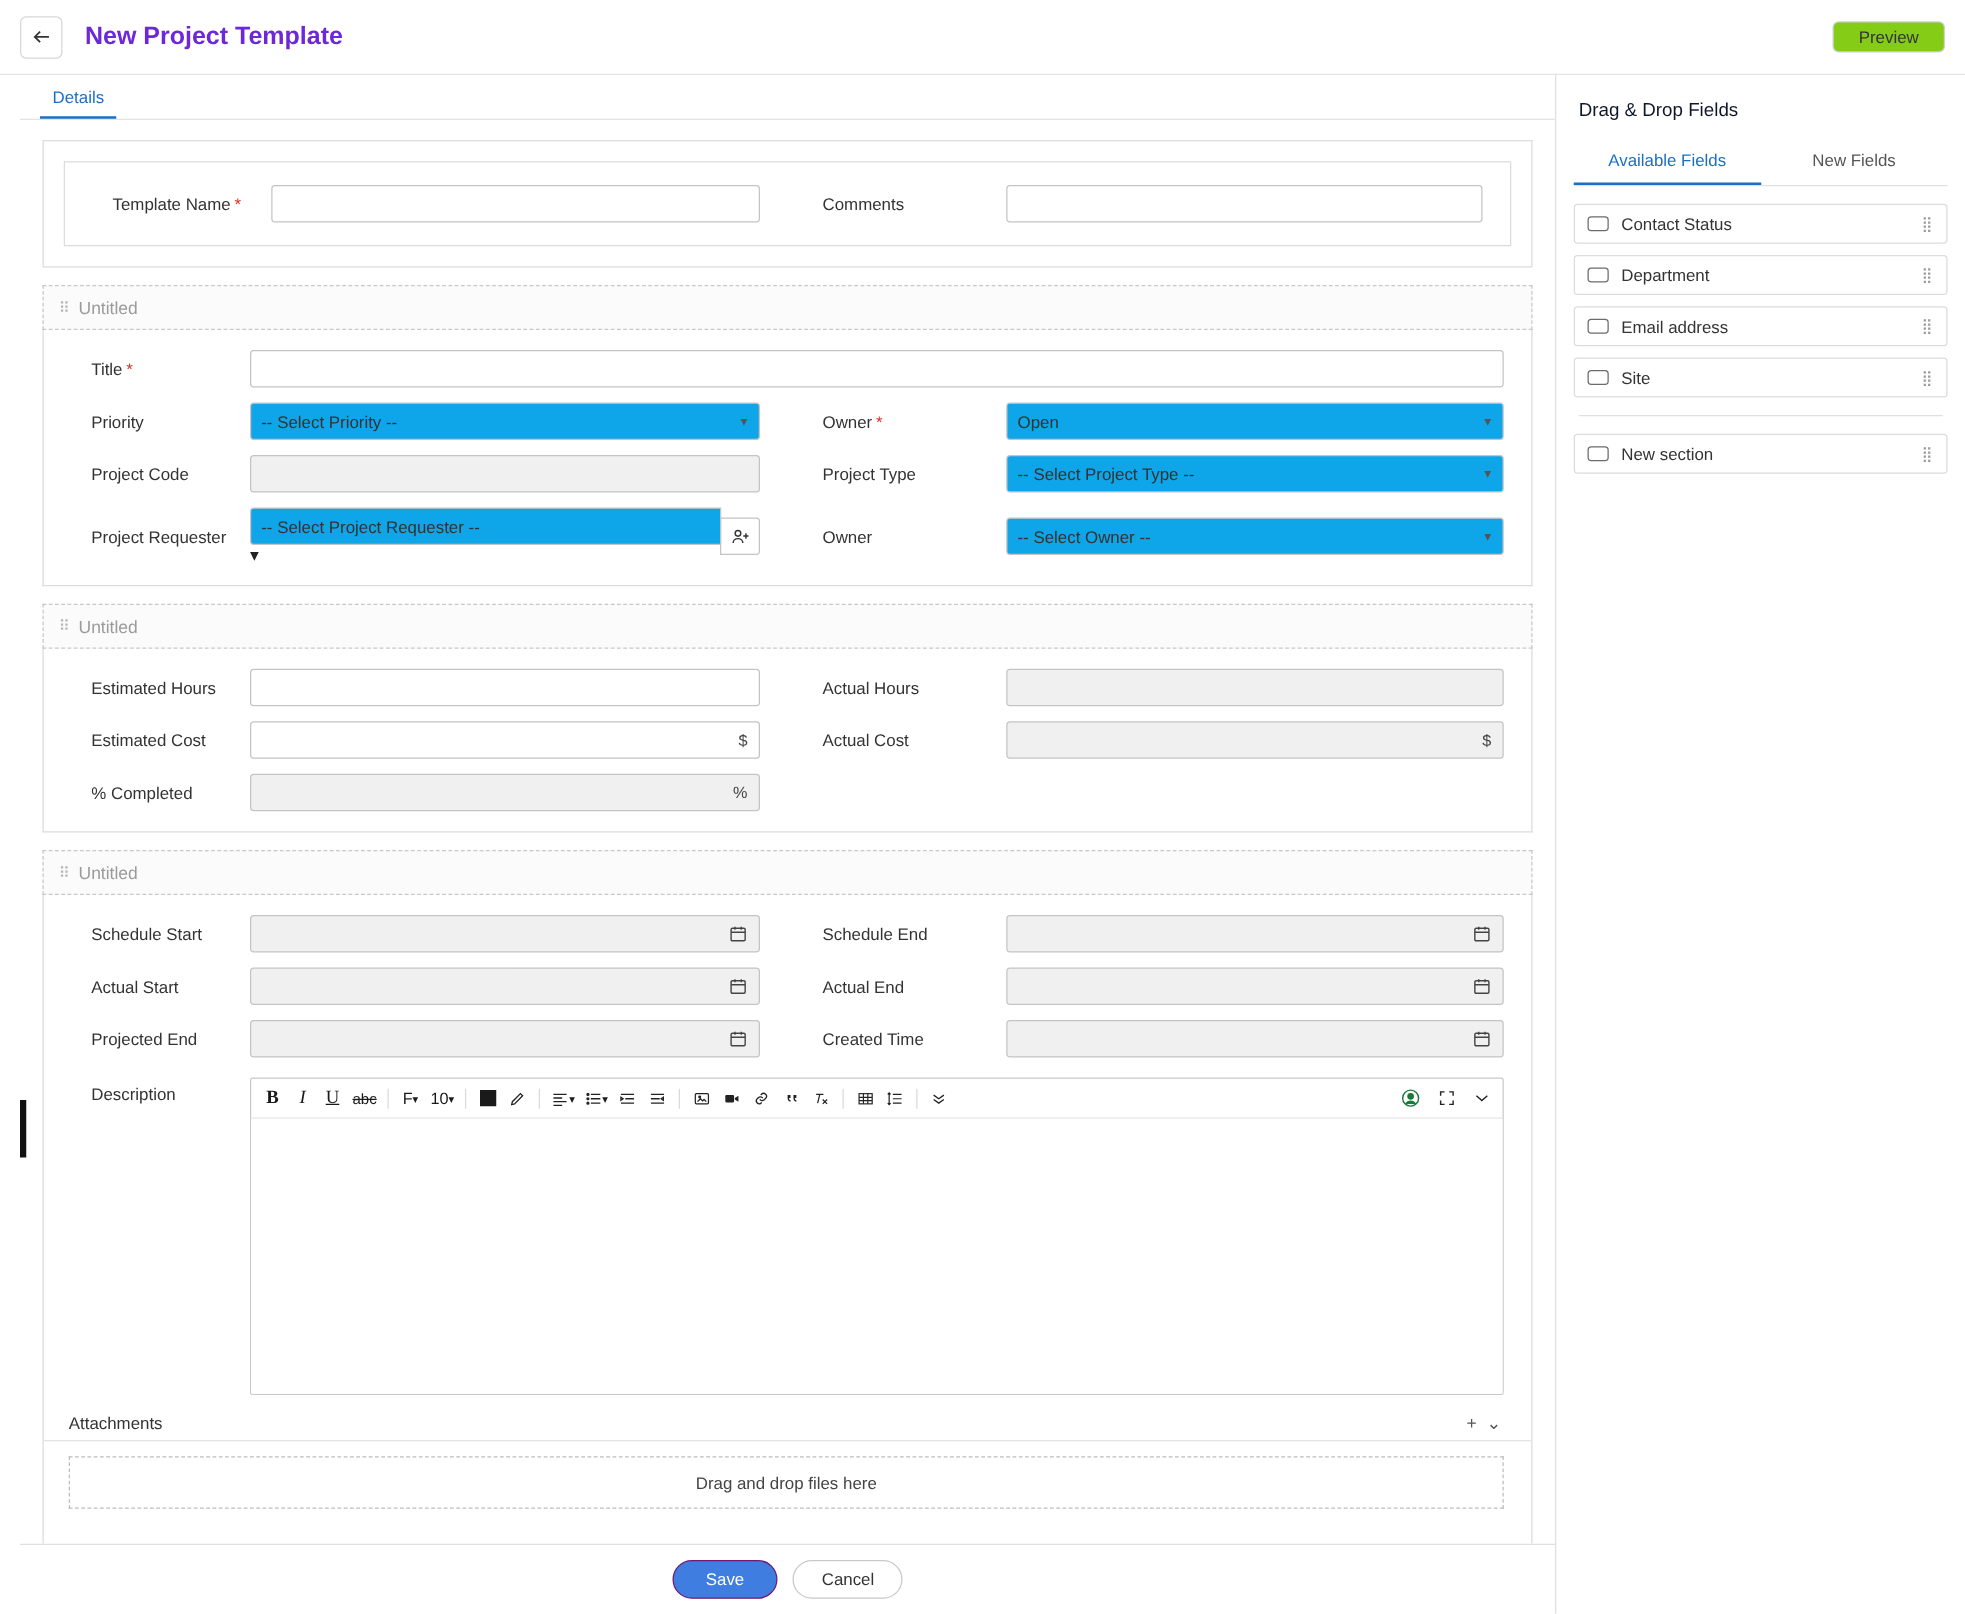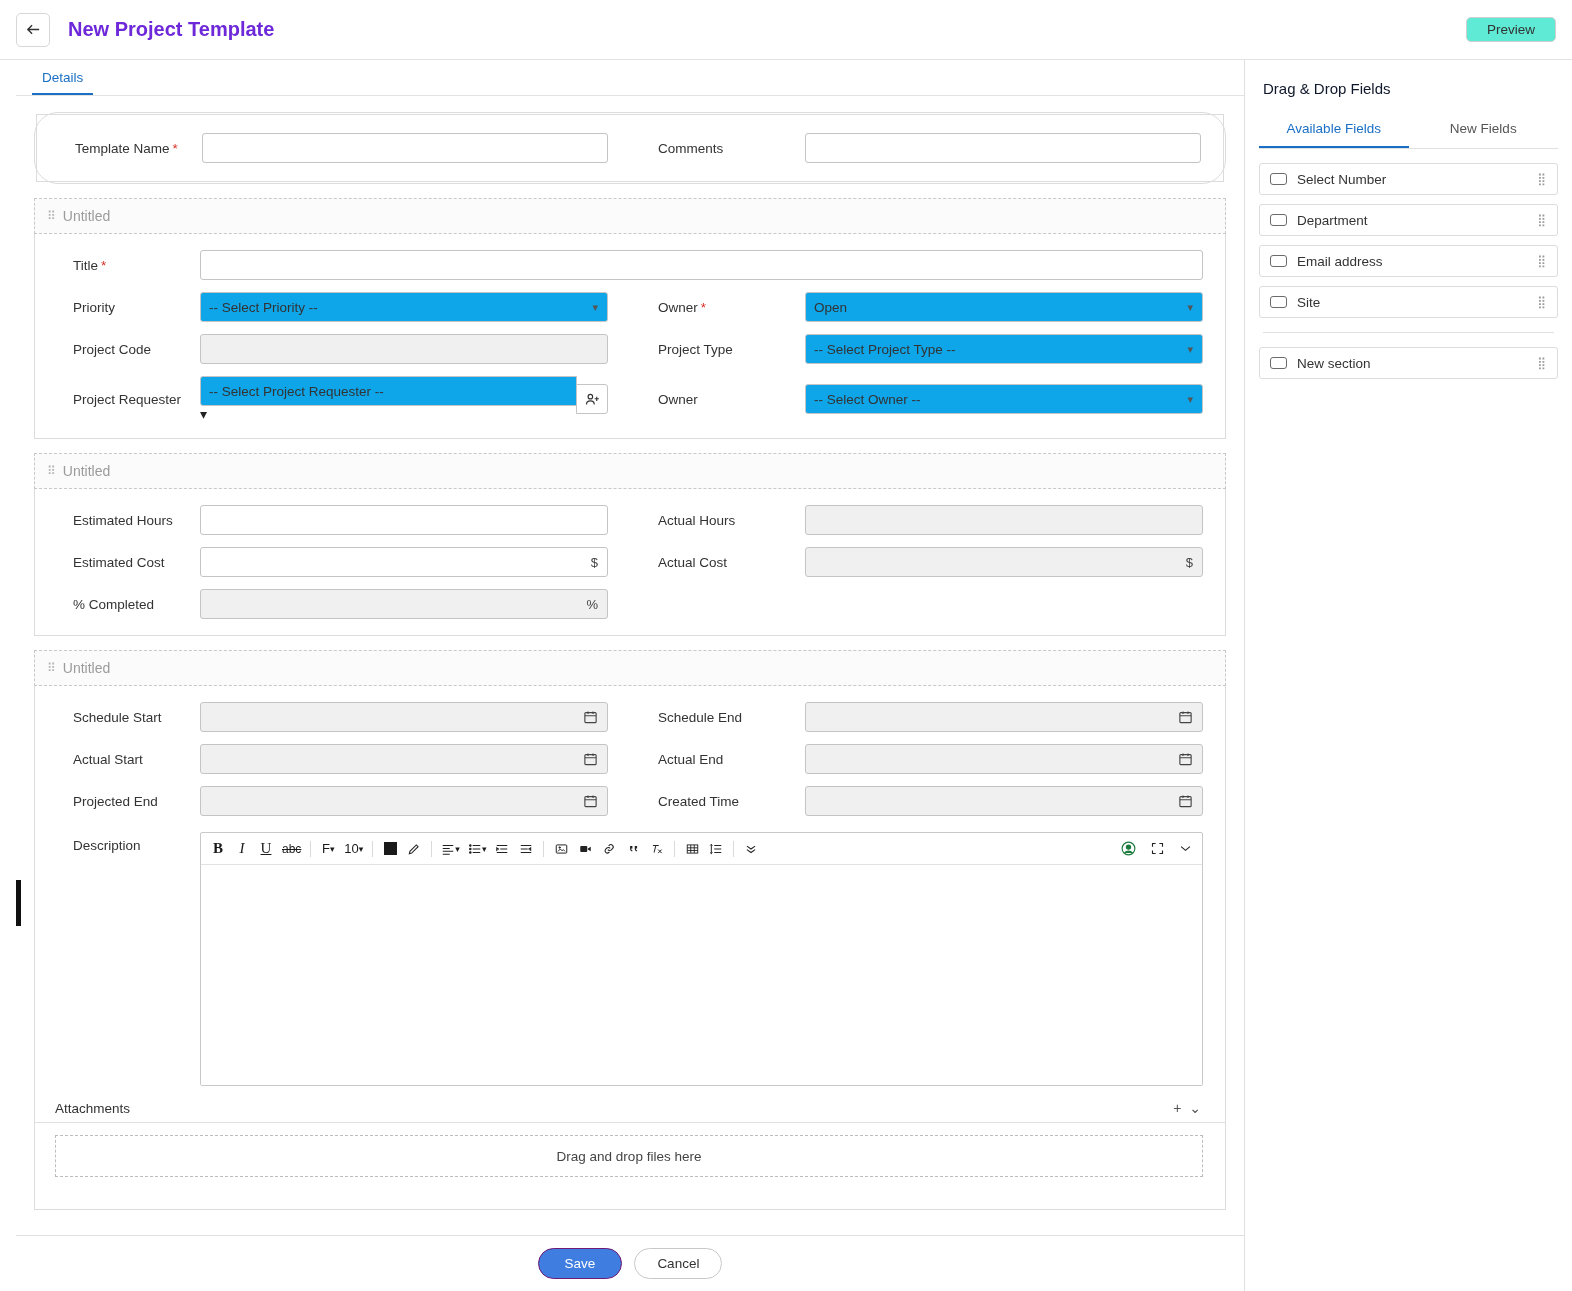--- a/index.html
+++ b/index.html
@@ -30,21 +30,21 @@
     cursor: pointer;
     font-size: 17px; color: #333;
   }
   .page-title {
     font-size: 20px; font-weight: bold; color: #6d28d9;
     margin-left: 18px;
   }
   .header-spacer { flex: 1; }
   .preview-btn {
     border: 1px solid #cfcfcf; border-radius: 5px;
-    background: #5eead4; color: #333;
+    background: #84cc16; color: #333;
     font-size: 13.5px;
     padding: 4px 20px;
     cursor: pointer;
   }
 
   
   .body { flex: 1; display: flex; min-height: 0; }
   .left-pane {
     width: 1229px; flex: 0 0 1229px;
     border-right: 1px solid #e0e0e0;
@@ -68,21 +68,21 @@
   .form-scroll {
     flex: 1; overflow: hidden;
     padding: 16px 18px 0 18px;
     background: #fff;
   }
 
   .panel {
     border: 1px solid #dcdcdc;
     margin-bottom: 0px;
   }
-  .panel.top { padding: 1px; margin-bottom: 14px; border-radius: 24px; }
+  .panel.top { padding: 16px; margin-bottom: 14px; }
   .section-header {
     border: 1px dashed #c8c8c8;
     background: #fbfbfb;
     padding: 9px 12px;
     color: #9b9b9b;
     font-size: 14px;
     display: flex; align-items: center; gap: 8px;
   }
   .grip { color: #b5b5b5; font-size: 12px; letter-spacing: -1px; }
   .section-body {
@@ -661,21 +661,21 @@
 
     <div class="right-pane">
       <div class="dd-title">Drag &amp; Drop Fields</div>
       <div class="dd-tabs">
         <div class="dd-tab active">Available Fields</div>
         <div class="dd-tab">New Fields</div>
       </div>
       <div class="field-list">
         <div class="field-item">
           <span class="field-icon"></span>
-          <span class="field-label">Select Number</span>
+          <span class="field-label">Contact Status</span>
           <span class="dots">⣿</span>
         </div>
         <div class="field-item">
           <span class="field-icon"></span>
           <span class="field-label">Department</span>
           <span class="dots">⣿</span>
         </div>
         <div class="field-item">
           <span class="field-icon"></span>
           <span class="field-label">Email address</span>

